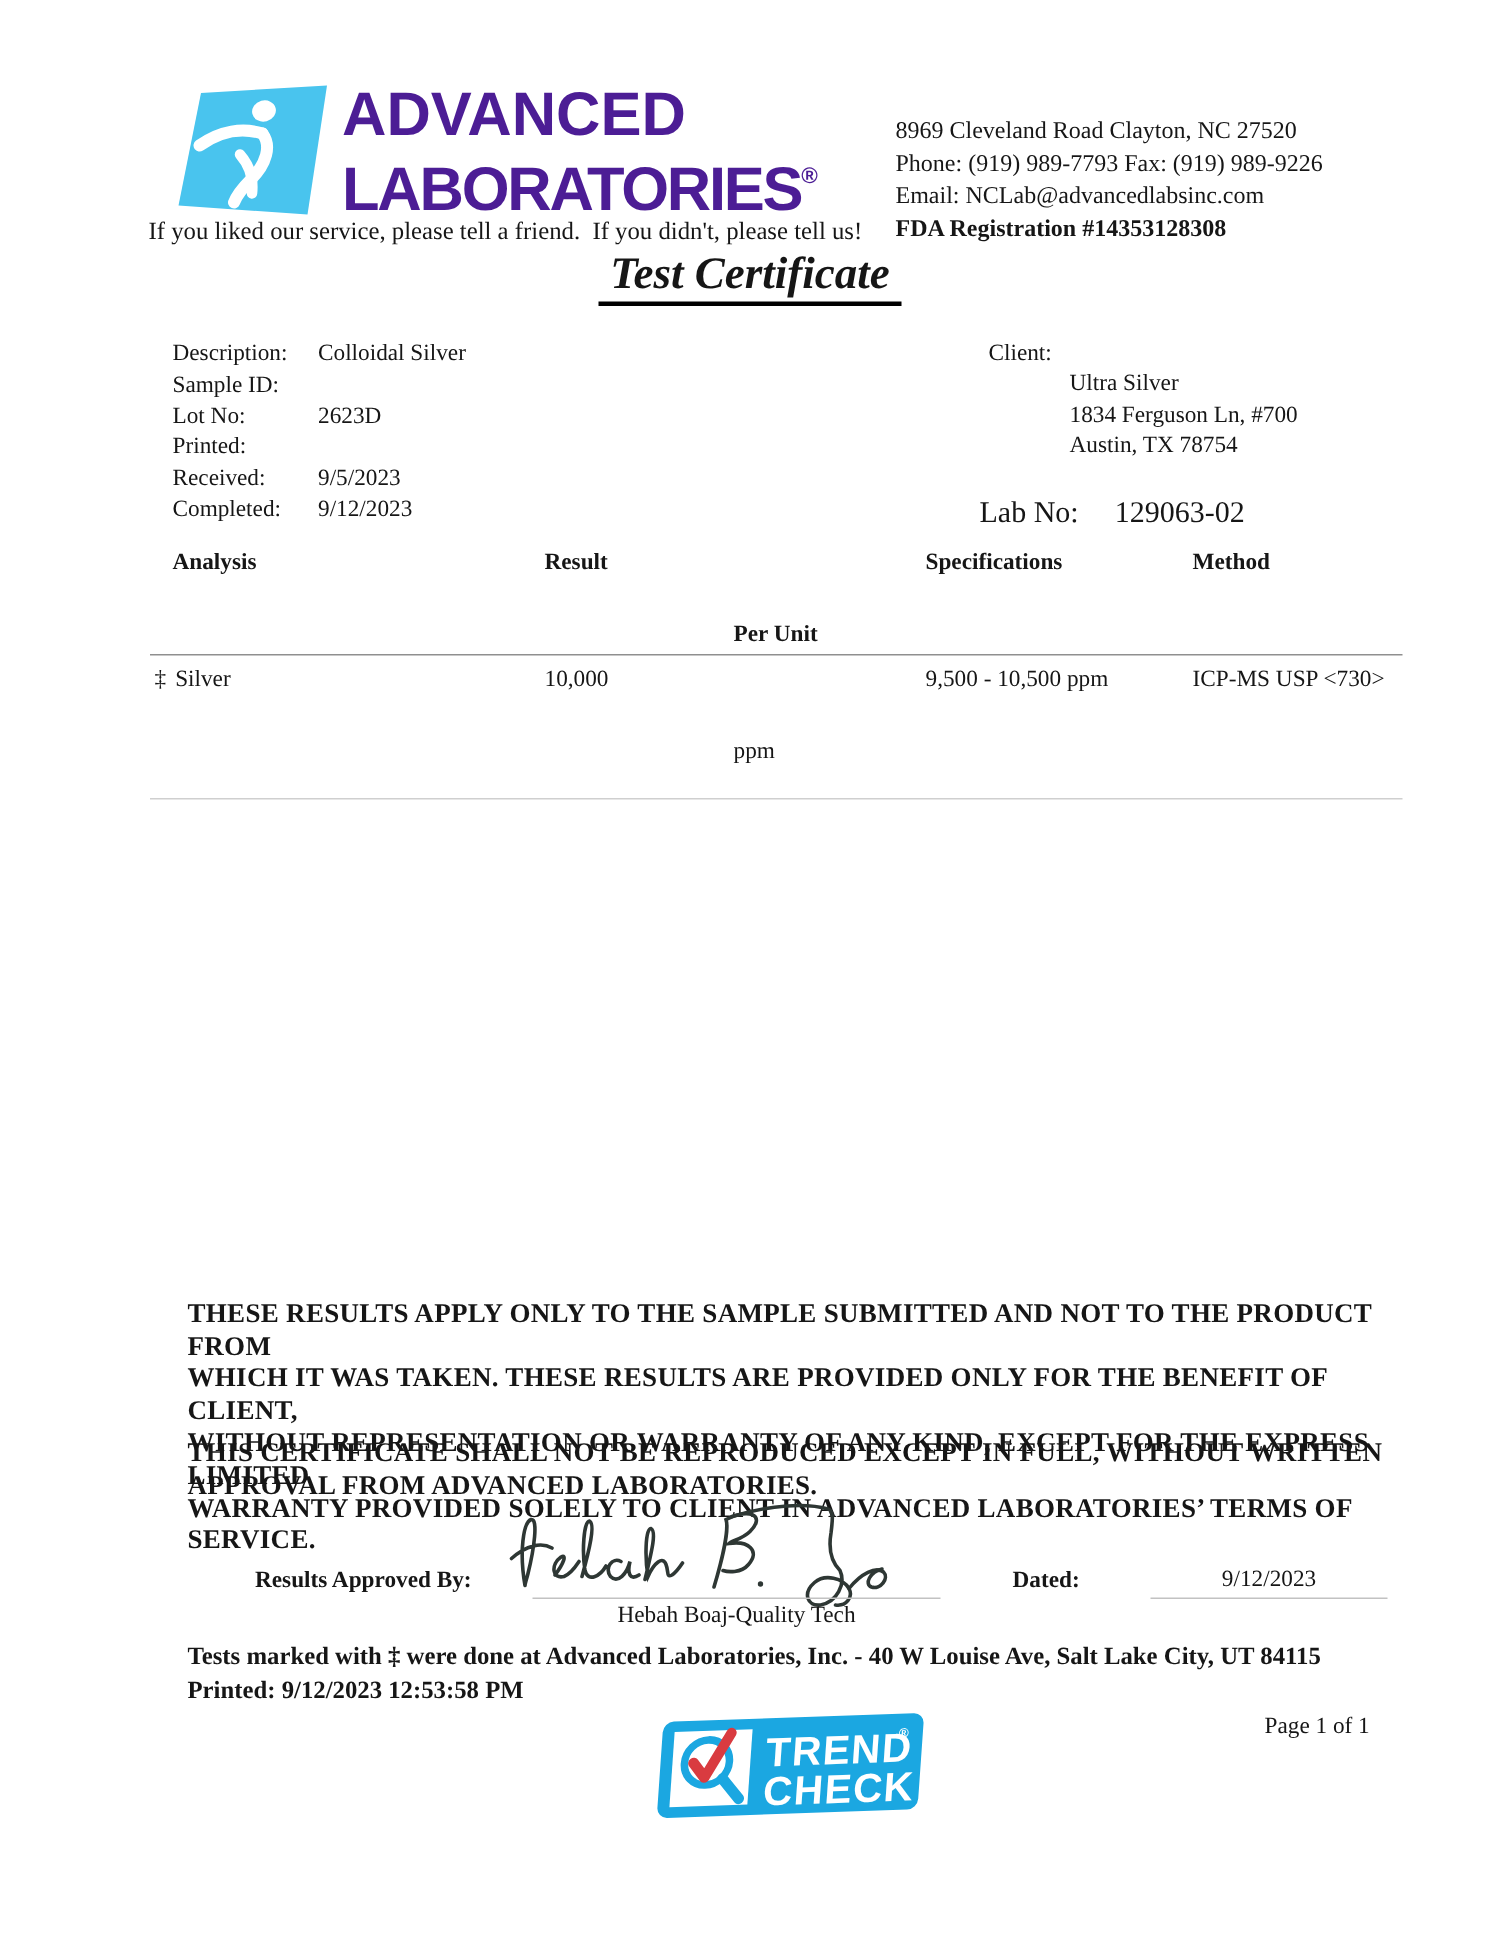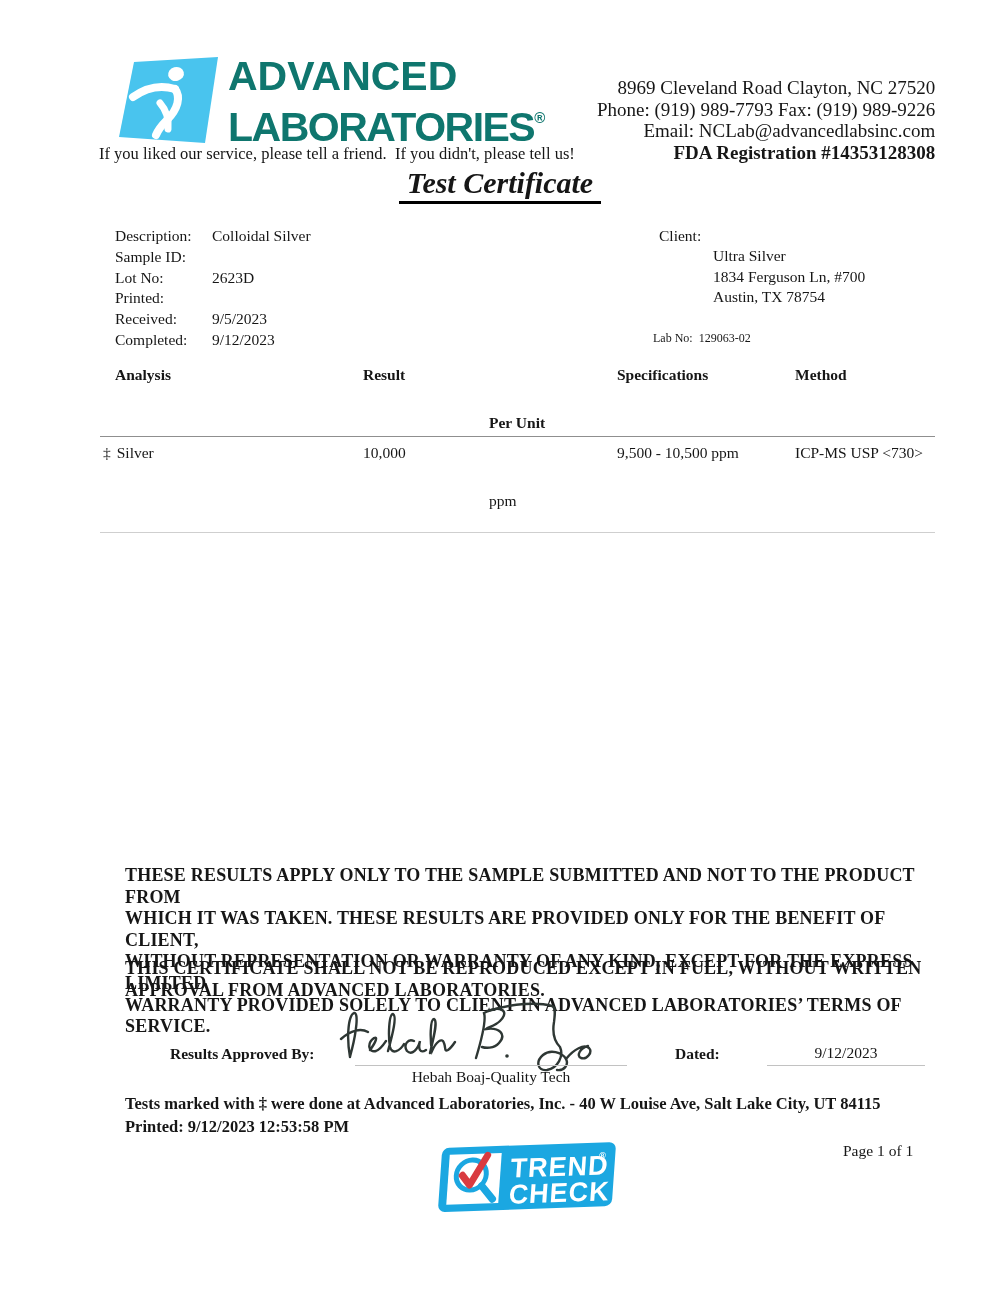--- a/index.html
+++ b/index.html
@@ -6,44 +6,44 @@
   .page {
     position:relative; width:1000px; height:1294px; background:#ffffff;
     font-family:"Liberation Serif", serif; color:#161616; overflow:hidden;
   }
 
   
   .brand-icon { position:absolute; left:117px; top:56px; width:104px; height:90px; }
   .brand-name {
     position:absolute; left:228px; top:55px;
     font-family:"Liberation Sans", sans-serif; font-weight:bold;
-    color:#0f766e; font-size:41px; line-height:42px; white-space:nowrap;
+    color:#4c1d95; font-size:41px; line-height:42px; white-space:nowrap;
   }
   .brand-line2 { letter-spacing:-1.5px; }
   .reg-mark { font-size:15px; vertical-align:18px; letter-spacing:0; }
   .tagline { position:absolute; left:99px; top:144px; font-size:16.5px; white-space:pre; }
 
-  .contact { position:absolute; left:597px; top:77px; font-size:19px; line-height:21.6px;text-align:right; }
+  .contact { position:absolute; left:597px; top:77px; font-size:16px; line-height:21.6px; }
   .contact-fda { font-weight:bold; }
 
   
   .title-row { position:absolute; top:166px; left:0; width:100%; text-align:center; }
   .title-text {
     display:inline-block; font-weight:bold; font-style:italic; font-size:30px;
     border-bottom:3px solid #000; padding:0 8px 1px;
   }
 
   
   .sample-info { position:absolute; left:115px; top:226px; font-size:15.5px; line-height:20.8px; }
   .info-row { display:flex; }
   .info-label { width:97px; }
 
   .client-label { position:absolute; left:659px; top:227px; font-size:15.5px; }
   .client-address { position:absolute; left:713px; top:246px; font-size:15.5px; line-height:20.6px; }
-  .labno-row { position:absolute; left:653px; top:331px; font-size:12px; display:flex; gap:6px; }
+  .labno-row { position:absolute; left:653px; top:331px; font-size:20px; display:flex; gap:24px; }
 
   
   .results { position:absolute; left:100px; top:366px; width:835px; font-size:15.5px; }
   .thead { display:flex; font-weight:bold; padding-bottom:4px; border-bottom:1.5px solid #8f8f8f; }
   .trow  { display:flex; padding-top:7px; padding-bottom:22px; border-bottom:1px solid #cfcfcf; }
   .c1 { width:263px; padding-left:15px; box-sizing:border-box; }
   .c1r{ width:263px; padding-left:3px;  box-sizing:border-box; }
   .c2 { width:126px; } .c3 { width:128px;margin-top:48px; } .c4 { width:178px; } .c5 { flex:1; }
   .marker { margin-right:6px; }
 

